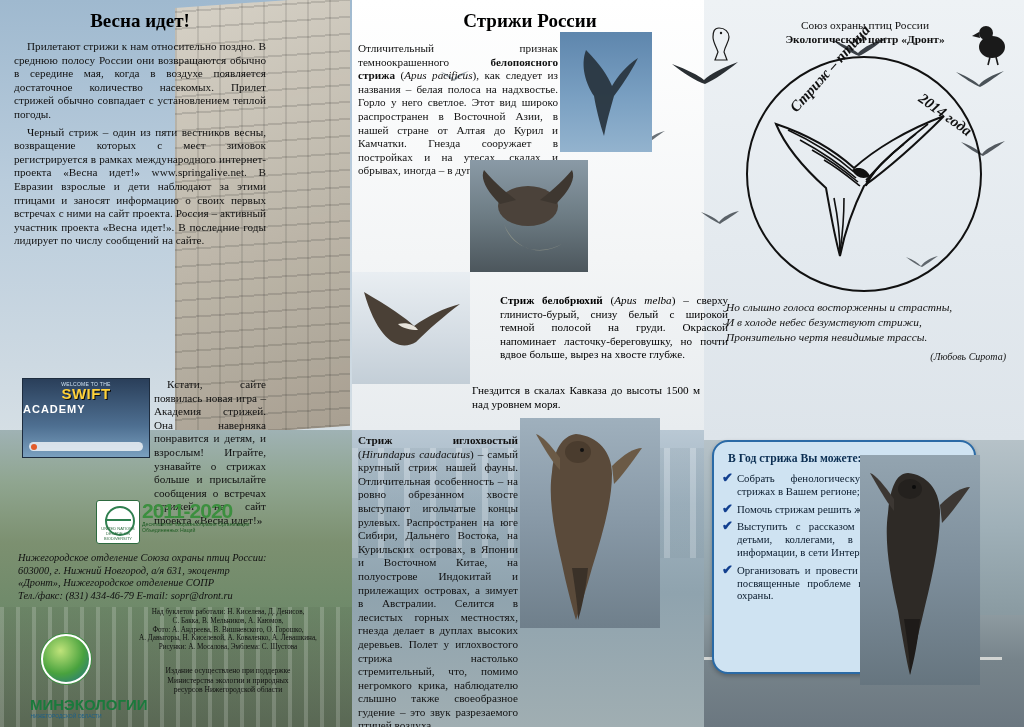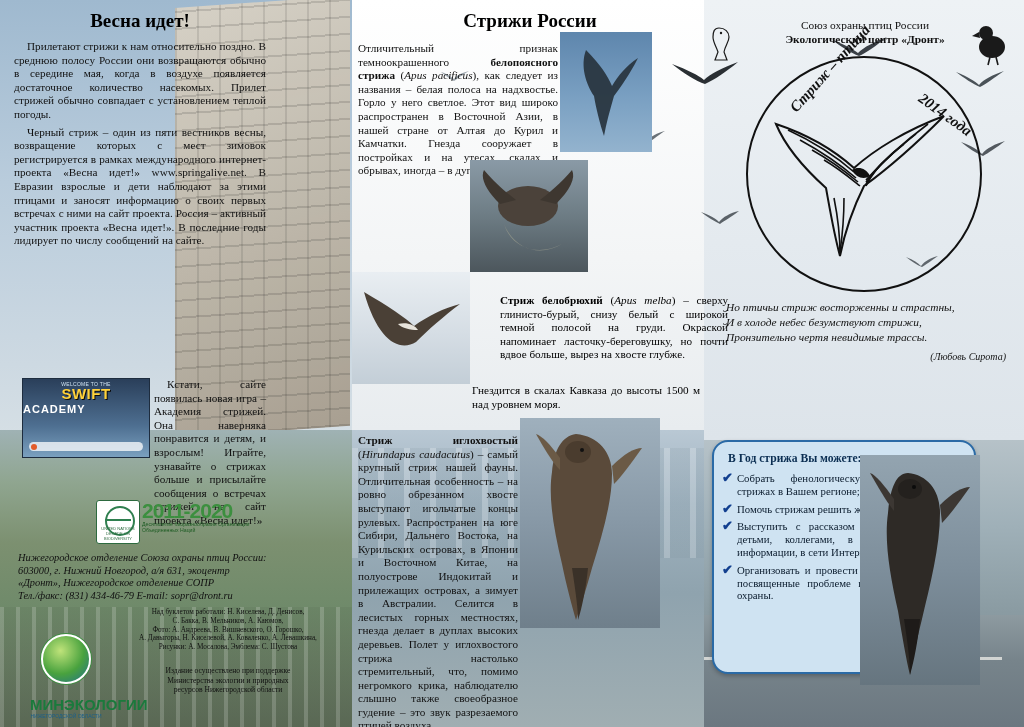--- a/index.html
+++ b/index.html
@@ -453,21 +453,21 @@
       </g>
       <path d="M104 112 C110 108 118 110 122 118 C116 122 108 120 104 112 Z" fill="#111"></path>
     </svg>
     <div class="arcwrap">
       <span style="transform:rotate(-48deg) translate(0,-104px) rotate(0deg);">Стриж – птица</span>
       <span style="transform:rotate(36deg) translate(0,-104px) rotate(0deg);">2014 года</span>
     </div>
   </div>
 
   <div class="poem">
-    <div>Но птичьи стриж восторженны и страстны,</div>
+    <div>Но слышно голоса восторженны и страстны,</div>
     <div>И в холоде небес безумствуют стрижи,</div>
     <div>Пронзительно чертя невидимые трассы.</div>
     <span class="author">(Любовь Сирота)</span>
   </div>
 
   <div class="bluebox">
     <div class="bb-title">В Год стрижа Вы можете:</div>
     <div class="bblist">
       <div class="bbitem">
         <span class="chk">✔</span>

